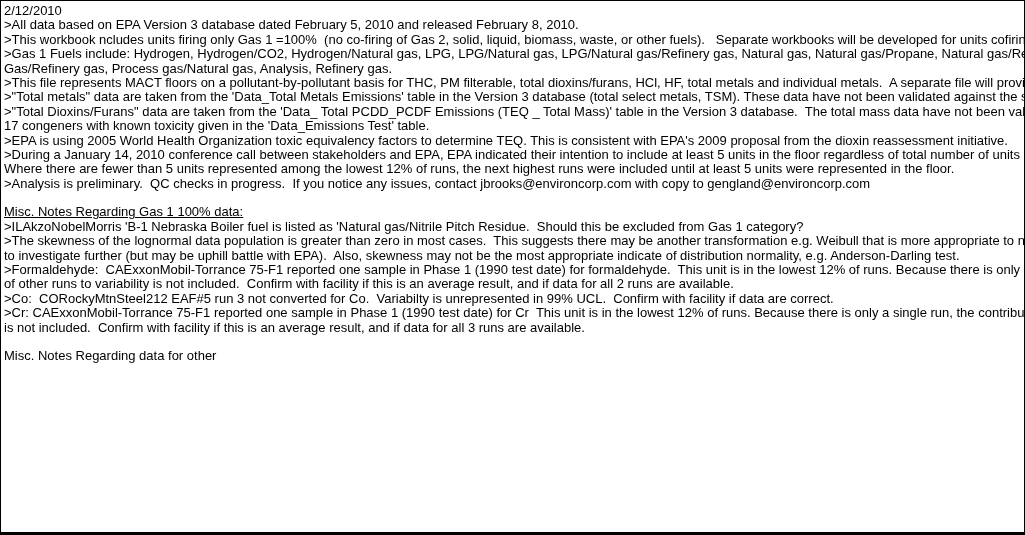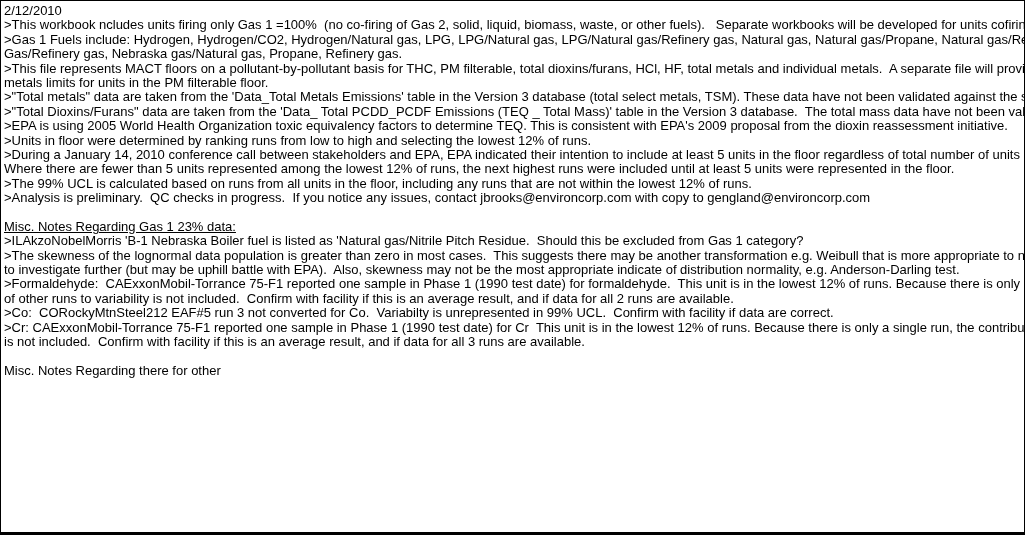--- a/index.html
+++ b/index.html
@@ -33,40 +33,39 @@
   .run-b { font-weight: normal; }
   .run-u { text-decoration: underline; }
 </style>
 </head>
 <body style="background: rgb(255, 255, 255);">
 
 <div class="frame" style="border-color: rgb(0, 0, 0);">
   <div class="doc" style="color: rgb(0, 0, 0);">
     <div id="lines">
         <div class="row"><span class="">2/12/2010</span></div>
+        <div class="row"><span class="">&gt;All data based on EPA Version 3 database dated February 5, 2010 and released February 8, 2010.</span></div>
         <div class="row"><span class="">&gt;This workbook ncludes units firing only Gas 1 =100%  (no co-firing of Gas 2, solid, liquid, biomass, waste, or other fuels).   Separate workbooks will be developed for units cofiring Gas 1 and Gas 2 blends.</span></div>
         <div class="row"><span class="">&gt;Gas 1 Fuels include: Hydrogen, Hydrogen/CO2, Hydrogen/Natural gas, LPG, LPG/Natural gas, LPG/Natural gas/Refinery gas, Natural gas, Natural gas/Propane, Natural gas/Refinery Gas, Pilot Gas, Pilot</span></div>
-        <div class="row"><span class="">Gas/Refinery gas, Nebraska gas/Natural gas, Propane, Refinery gas.</span></div>
+        <div class="row"><span class="">Gas/Refinery gas, Process gas/Natural gas, Analysis, Refinery gas.</span></div>
         <div class="row"><span class="">&gt;This file represents MACT floors on a pollutant-by-pollutant basis for THC, PM filterable, total dioxins/furans, HCl, HF, total metals and individual metals.  </span><span class="run-b ">A separate file will provide equivalent total</span></div>
-        <div class="row"><span class="run-b ">metals limits for units in the PM filterable floor.</span></div>
         <div class="row"><span class="">&gt;"Total metals" data are taken from the 'Data_Total Metals Emissions' table in the Version 3 database (total select metals, TSM). These data have not been validated against the sum of 10 metals (excluding</span></div>
         <div class="row"><span class="">&gt;"Total Dioxins/Furans" data are taken from the 'Data_ Total PCDD_PCDF Emissions (TEQ _ Total Mass)' table in the Version 3 database.  The total mass data have not been validated against the sum of the</span></div>
+        <div class="row"><span class="">17 congeners with known toxicity given in the 'Data_Emissions Test' table.</span></div>
         <div class="row"><span class="">&gt;EPA is using 2005 World Health Organization toxic equivalency factors to determine TEQ. This is consistent with EPA's 2009 proposal from the dioxin reassessment initiative.</span></div>
-        <div class="row"><span class="">&gt;Units in floor were determined by ranking runs from low to high and selecting the lowest 12% of runs.</span></div>
         <div class="row"><span class="">&gt;During a January 14, 2010 conference call between stakeholders and EPA, EPA indicated their intention to include at least 5 units in the floor regardless of total number of units represented in the population.</span></div>
         <div class="row"><span class="">Where there are fewer than 5 units represented among the lowest 12% of runs, the next highest runs were included until at least 5 units were represented in the floor.</span></div>
-        <div class="row"><span class="">&gt;The 99% UCL is calculated based on runs from all units in the floor, including any runs that are not within the lowest 12% of runs.</span></div>
         <div class="row"><span class="">&gt;Analysis is preliminary.  QC checks in progress.  If you notice any issues, contact jbrooks@environcorp.com with copy to gengland@environcorp.com</span></div>
         <div class="row"></div>
-        <div class="row"><span class="run-b run-u">Misc. Notes Regarding Gas 1 23% data:</span></div>
+        <div class="row"><span class="run-b run-u">Misc. Notes Regarding Gas 1 100% data:</span></div>
         <div class="row"><span class="">&gt;ILAkzoNobelMorris 'B-1 Nebraska Boiler fuel is listed as 'Natural gas/Nitrile Pitch Residue.  Should this be excluded from Gas 1 category?</span></div>
         <div class="row"><span class="">&gt;The skewness of the lognormal data population is greater than zero in most cases.  This suggests there may be another transformation e.g. Weibull that is more appropriate to normalize the data.  May want</span></div>
         <div class="row"><span class="">to investigate further (but may be uphill battle with EPA).  Also, skewness may not be the most appropriate indicate of distribution normality, e.g. Anderson-Darling test.</span></div>
         <div class="row"><span class="">&gt;Formaldehyde:  CAExxonMobil-Torrance 75-F1 reported one sample in Phase 1 (1990 test date) for formaldehyde.  This unit is in the lowest 12% of runs. Because there is only a single run, the contribution</span></div>
         <div class="row"><span class="">of other runs to variability is not included.  Confirm with facility if this is an average result, and if data for all 2 runs are available.</span></div>
         <div class="row"><span class="">&gt;Co:  CORockyMtnSteel212 EAF#5 run 3 not converted for Co.  Variabilty is unrepresented in 99% UCL.  Confirm with facility if data are correct.</span></div>
         <div class="row"><span class="">&gt;Cr: CAExxonMobil-Torrance 75-F1 reported one sample in Phase 1 (1990 test date) for Cr  This unit is in the lowest 12% of runs. Because there is only a single run, the contribution of other runs to variability</span></div>
         <div class="row"><span class="">is not included.  Confirm with facility if this is an average result, and if data for all 3 runs are available.</span></div>
         <div class="row"></div>
-        <div class="row"><span class="">Misc. Notes Regarding there for other</span></div>
+        <div class="row"><span class="">Misc. Notes Regarding data for other</span></div>
       </div>
   </div>
 </div>
 
 </body></html>

